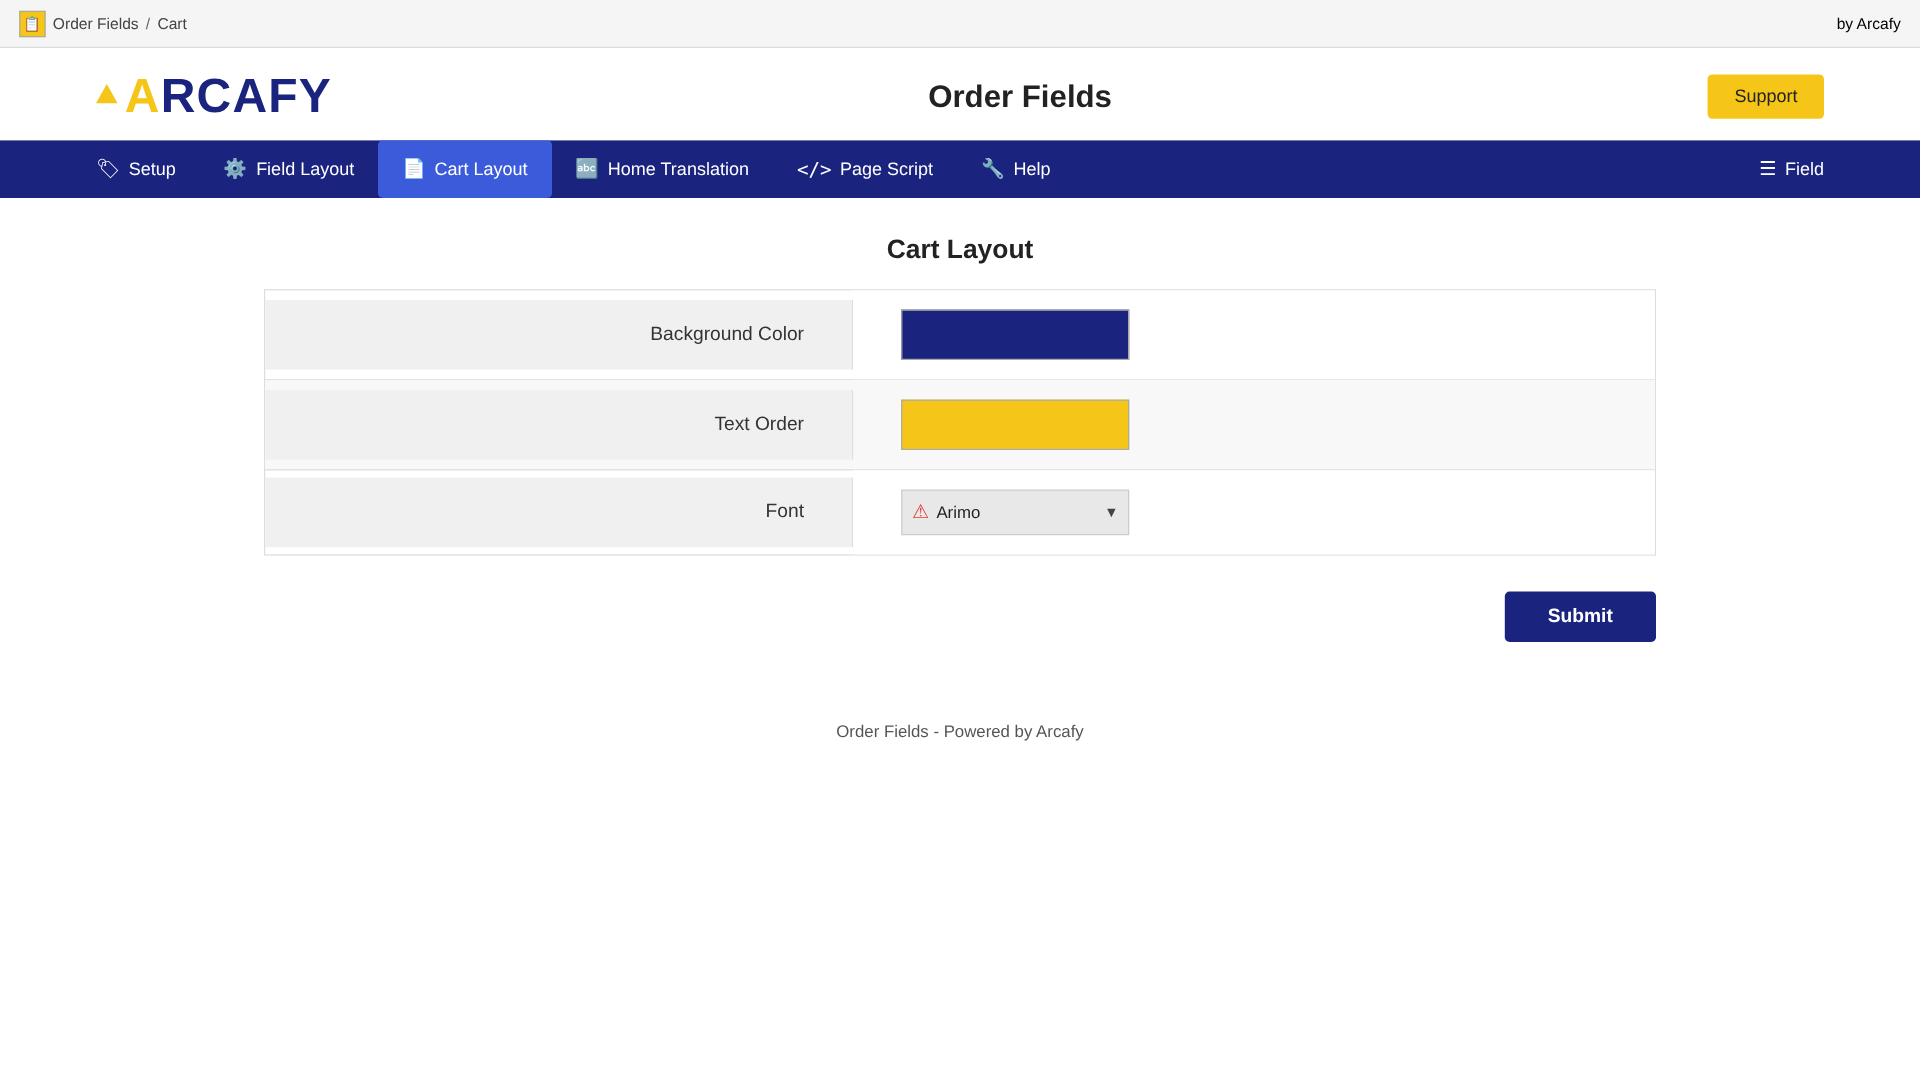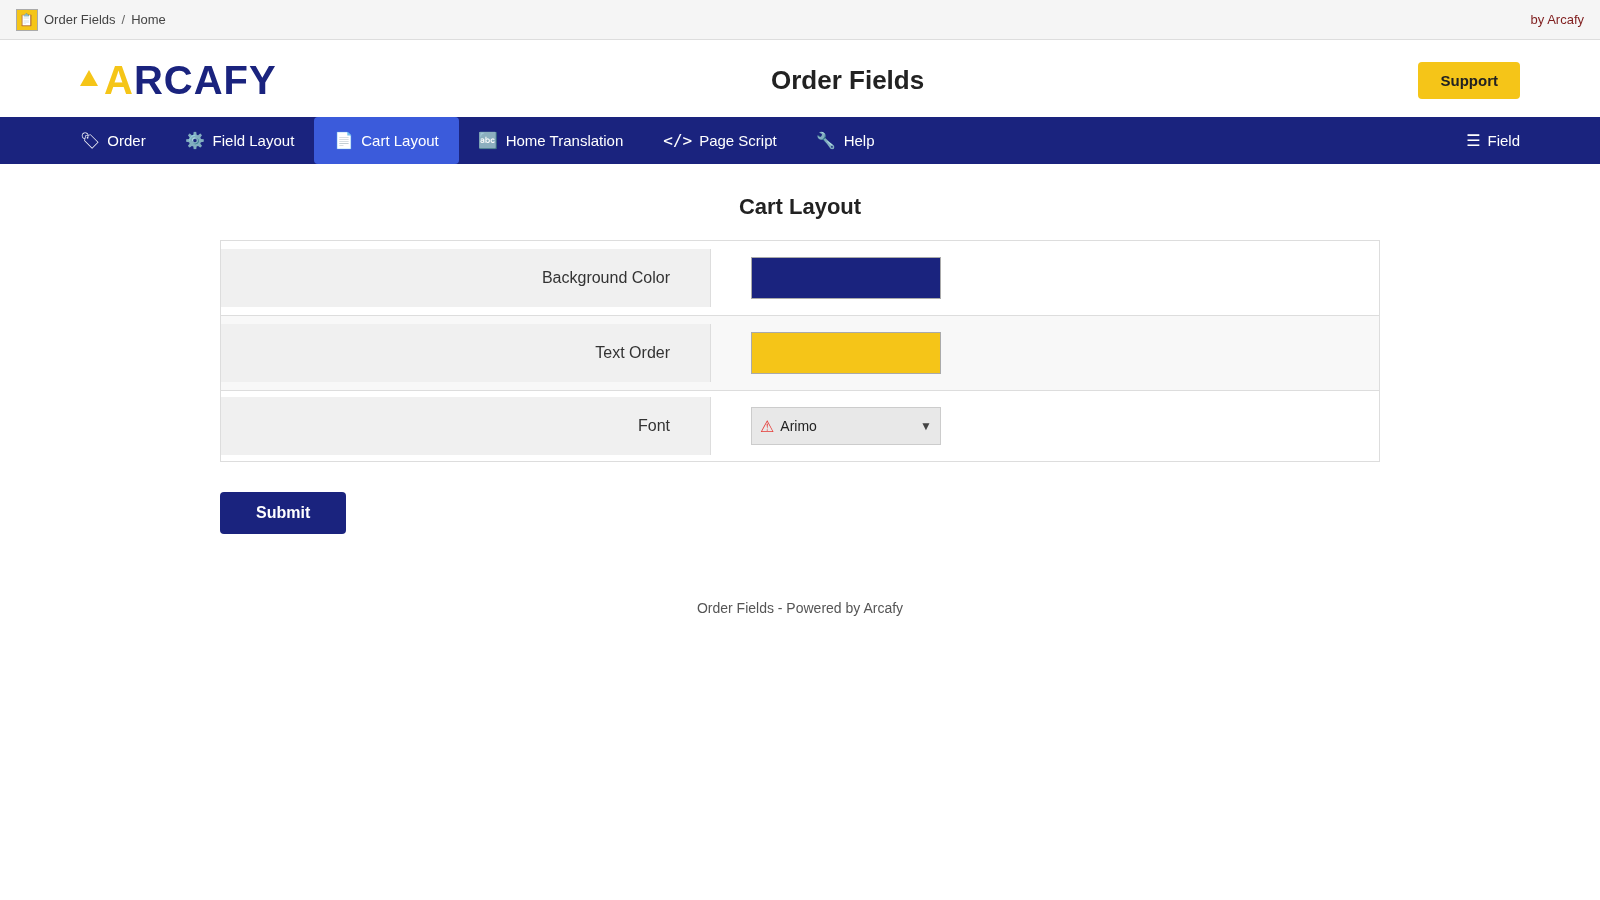--- a/index.html
+++ b/index.html
@@ -9,33 +9,33 @@
     .top-bar {
       display: flex; align-items: center; justify-content: space-between;
       padding: 6px 16px; background: #f5f5f5; border-bottom: 1px solid #ddd;
       height: 40px;
     }
     .top-bar-left { display: flex; align-items: center; gap: 6px; color: #444; font-size: 13px; }
     .top-bar-icon {
       width: 22px; height: 22px; background: #f5c518; border: 1px solid #aaa;
       display: flex; align-items: center; justify-content: center; font-size: 12px;
     }
-    .top-bar-right { color: #7f1d1d; font-size: 13px; }
+    .top-bar-right { color: #000000; font-size: 13px; }
 
     
     .header {
       display: flex; align-items: center; justify-content: space-between;
       padding: 18px 80px 14px 80px;
     }
     .logo { display: flex; align-items: center; }
     .logo-text { font-size: 40px; font-weight: 900; color: #1a237e; letter-spacing: 1px; }
     .page-title { font-size: 26px; font-weight: 600; color: #222; }
     .support-btn {
       background: #f5c518; color: #222; border: none; padding: 10px 22px;
-      font-size: 15px; font-weight: 700; cursor: pointer; border-radius: 4px;
+      font-size: 15px; font-weight: 400; cursor: pointer; border-radius: 4px;
     }
 
     
     .nav {
       background: #1a237e; display: flex; align-items: center;
       padding: 0 60px; gap: 0;
     }
     .nav-item {
       color: #fff; padding: 14px 20px; font-size: 15px; cursor: pointer;
       display: flex; align-items: center; gap: 7px; white-space: nowrap;
@@ -68,58 +68,58 @@
       font-size: 14px; padding: 4px 8px; cursor: pointer; display: flex;
       align-items: center; justify-content: space-between; gap: 6px;
     }
     .font-select-inner {
       display: flex; align-items: center; gap: 6px; flex: 1;
     }
     .warning-icon { color: #e53935; font-size: 16px; }
     .dropdown-arrow { color: #444; font-size: 12px; }
 
     
-    .submit-area { display: flex; justify-content: flex-start; margin-top: 30px; }
+    .submit-area { display: flex; justify-content: flex-end; margin-top: 30px; }
     .submit-btn {
       background: #1a237e; color: #fff; border: none; padding: 12px 36px;
       font-size: 16px; font-weight: 600; cursor: pointer; border-radius: 4px;
     }
 
     
     .footer { text-align: center; color: #555; font-size: 14px; margin-top: 36px; padding-bottom: 30px; }
     .breadcrumb-sep { color: #666; }
   </style>
 </head>
 <body>
 
 <div class="top-bar">
   <div class="top-bar-left">
     <div class="top-bar-icon">📋</div>
     <span>Order Fields</span>
     <span class="breadcrumb-sep">/</span>
-    <span>Home</span>
+    <span>Cart</span>
   </div>
   <div class="top-bar-right">by Arcafy</div>
 </div>
 
 <div class="header">
   <div class="logo">
     <span style="display:inline-flex; align-items:flex-end; margin-right:4px;">
       <span style="display:inline-block; width:0; height:0; border-left:9px solid transparent; border-right:9px solid transparent; border-bottom:16px solid #f5c518; margin-bottom:6px; margin-right:2px;"></span>
     </span>
     <span class="logo-text"><span style="color:#f5c518">A</span>RCAFY</span>
   </div>
   <div class="page-title">Order Fields</div>
   <button class="support-btn">Support</button>
 </div>
 
 <nav class="nav">
   <a class="nav-item" href="#">
     <span class="nav-item-icon">🏷</span>
-    <span>Order</span>
+    <span>Setup</span>
   </a>
   <a class="nav-item" href="#">
     <span class="nav-item-icon">⚙️</span>
     <span>Field Layout</span>
   </a>
   <a class="nav-item active" href="#">
     <span class="nav-item-icon">📄</span>
     <span>Cart Layout</span>
   </a>
   <a class="nav-item" href="#">

